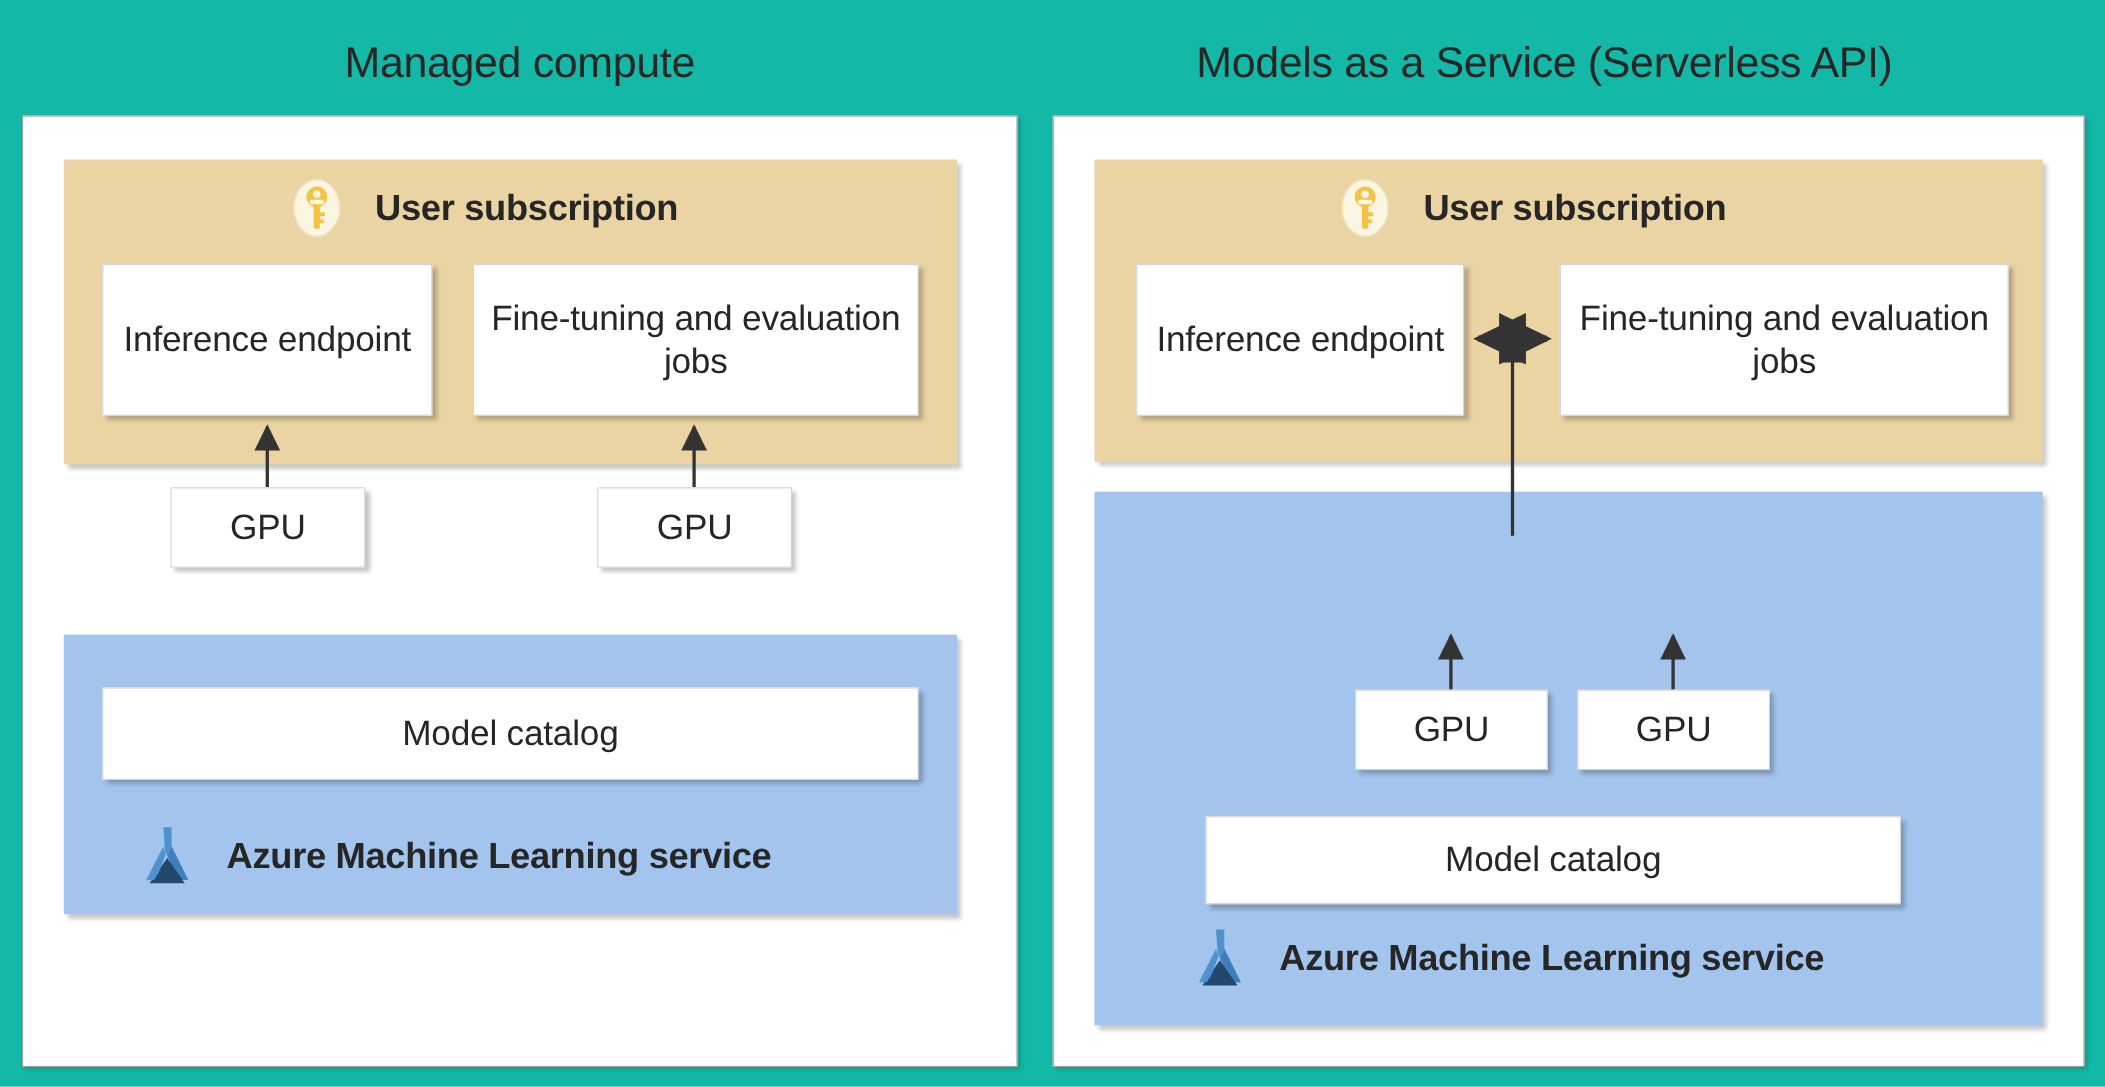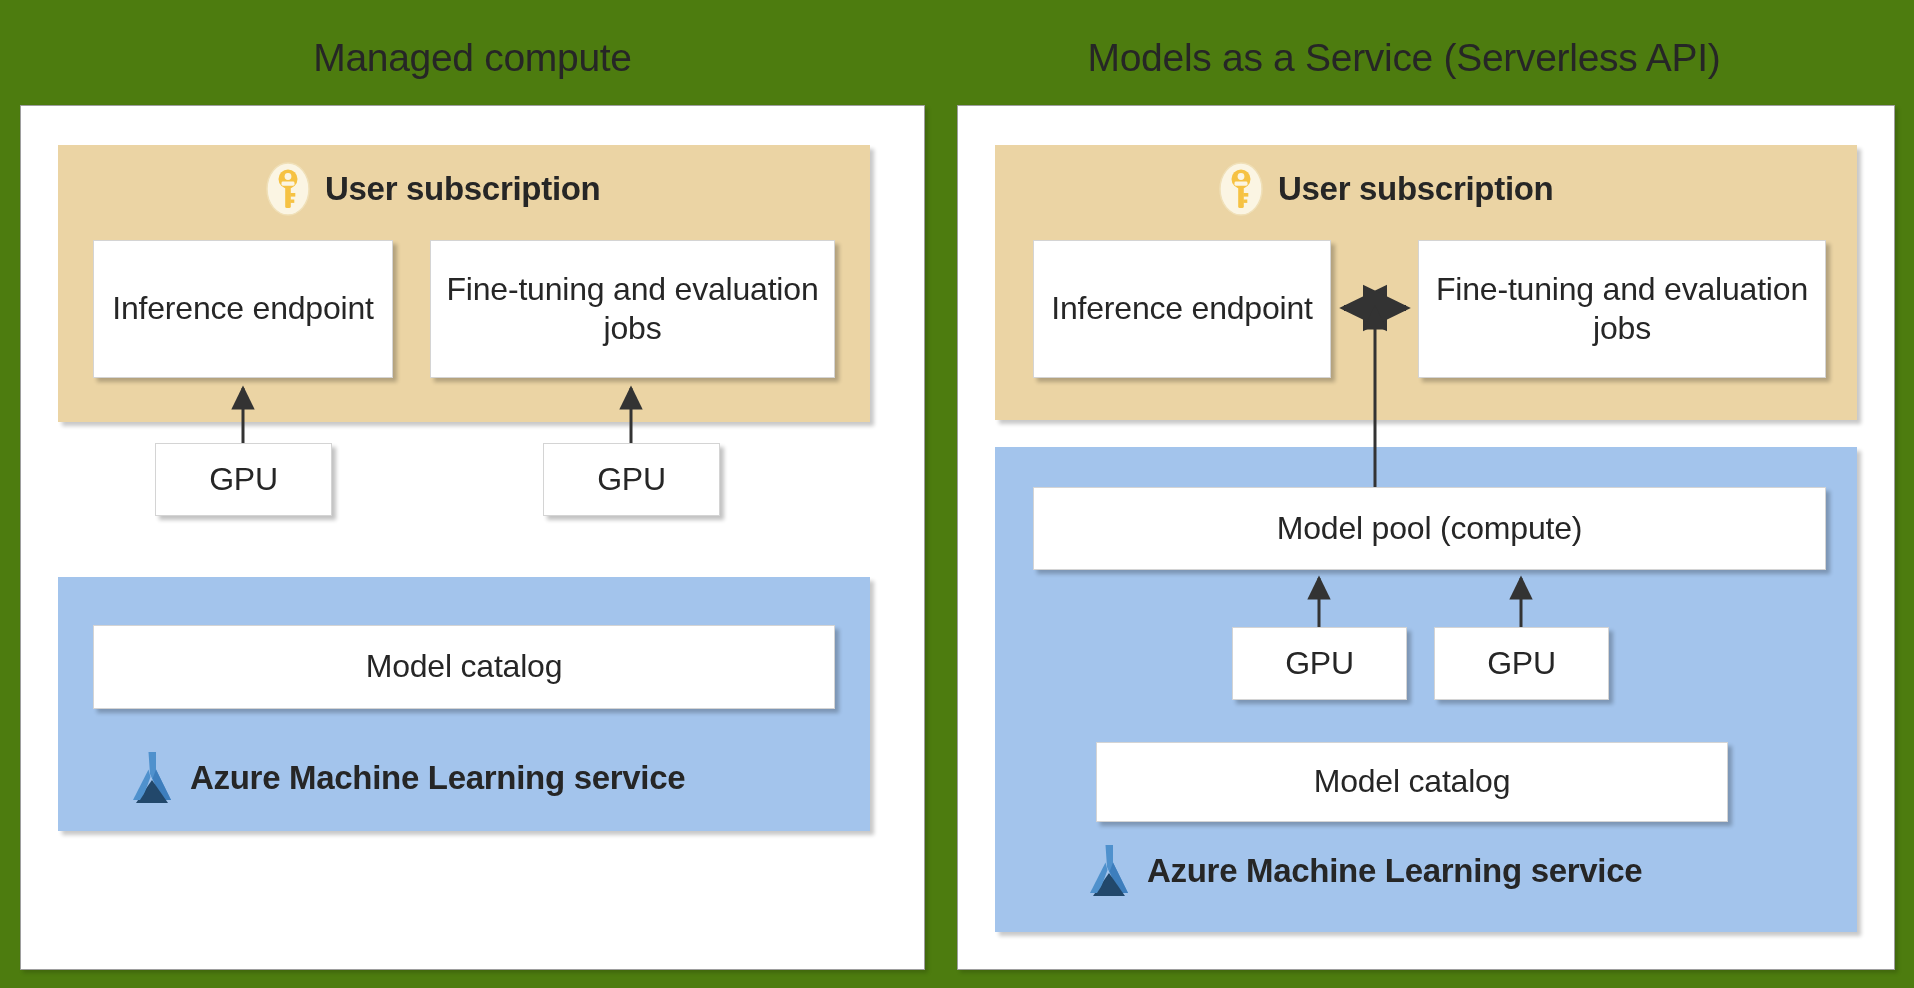--- a/index.html
+++ b/index.html
@@ -9,21 +9,21 @@
     height: 988px;
     background: #ffffff;
     font-family: "Liberation Sans", sans-serif;
     overflow: hidden;
   }
 
   #canvas {
     position: relative;
     width: 1914px;
     height: 988px;
-    background: #4d7c0f;
+    background: #14b8a6;
   }
 
   
   .panel-title {
     position: absolute;
     text-align: center;
     font-size: 39px;
     color: #262626;
     font-weight: 400;
     letter-spacing: -0.3px;
@@ -85,21 +85,21 @@
   #node-pool-right      { left: 1033px; top: 487px; width: 793px; height: 83px; }
   #node-gpu-right-1     { left: 1232px; top: 627px; width: 175px; height: 73px; }
   #node-gpu-right-2     { left: 1434px; top: 627px; width: 175px; height: 73px; }
   #node-catalog-right   { left: 1096px; top: 742px; width: 632px; height: 80px; }
 
   
   .zone-header {
     position: absolute;
     display: flex;
     align-items: center;
-    gap: 14px;
+    gap: 30px;
   }
   .zone-header .zone-label {
     font-size: 33px;
     font-weight: 700;
     color: #262626;
     letter-spacing: -0.3px;
     white-space: nowrap;
   }
   #hdr-sub-left   { left: 265px;  top: 160px; }
   #hdr-sub-right  { left: 1218px; top: 160px; }
@@ -211,21 +211,20 @@
   <div class="node" id="node-gpu-left-1">GPU</div>
 
   <div class="node" id="node-gpu-left-2">GPU</div>
 
   <div class="node" id="node-catalog-left">Model catalog</div>
 
   <div class="node" id="node-inference-right">Inference endpoint</div>
 
   <div class="node" id="node-finetune-right">Fine-tuning and evaluation jobs</div>
 
-  <div class="node" id="node-pool-right">Model pool (compute)</div>
 
   <div class="node" id="node-gpu-right-1">GPU</div>
 
   <div class="node" id="node-gpu-right-2">GPU</div>
 
   <div class="node" id="node-catalog-right">Model catalog</div>
 
 </div>
 
 </body></html>

